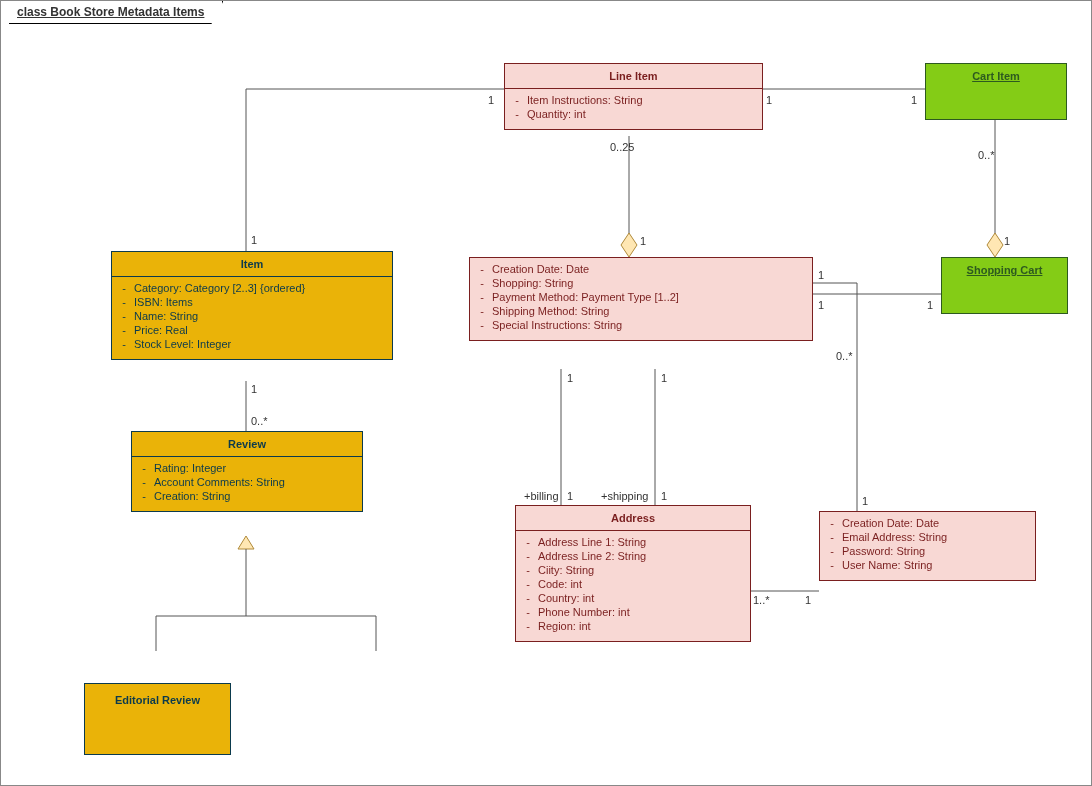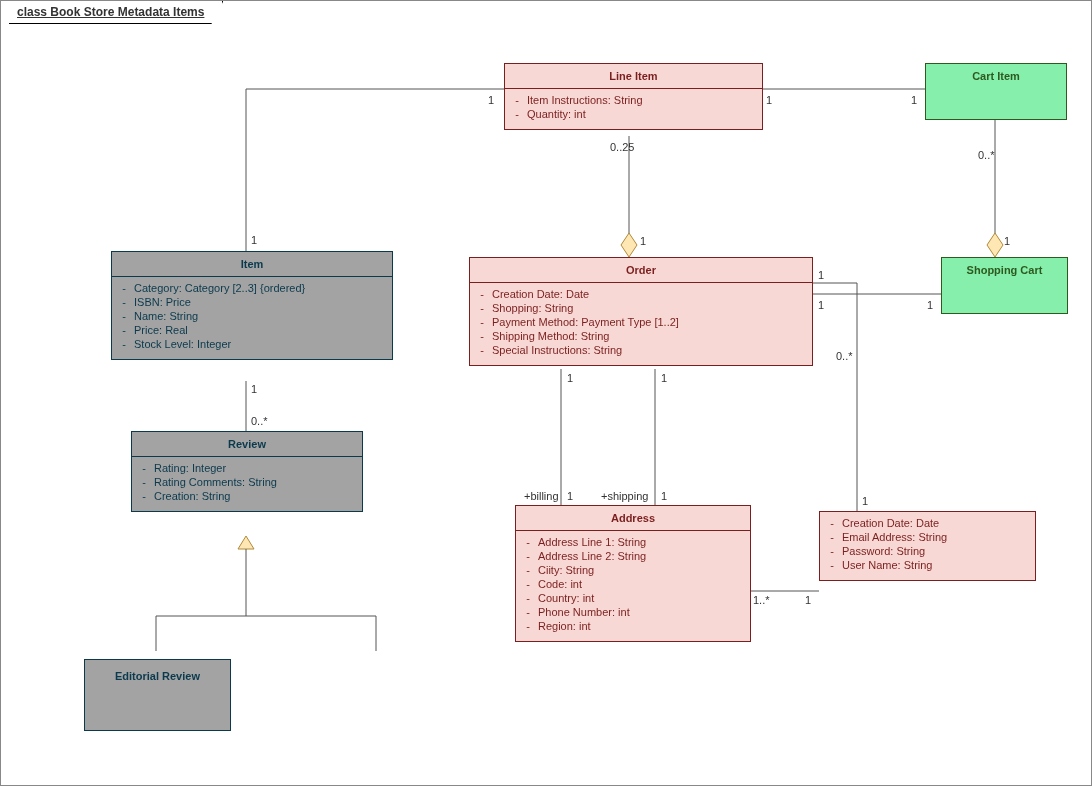--- a/index.html
+++ b/index.html
@@ -5,25 +5,25 @@
   html,body{margin:0;padding:0;font-family:"Segoe UI",Arial,sans-serif;font-size:11px;color:#333;}
   .diagram{position:relative;width:1092px;height:786px;background:#fff;border:1px solid #888;box-sizing:border-box;}
   .title-tab{position:absolute;top:0;left:8px;border:1px solid #000;border-top:none;border-left:none;font-weight:bold;padding:4px 18px 4px 8px;font-size:12px;
     clip-path:polygon(0 0,100% 0,calc(100% - 12px) 100%,0 100%);text-decoration:underline;}
   svg.connectors{position:absolute;top:0;left:0;width:1092px;height:786px;pointer-events:none;}
   .class-box{position:absolute;border:1px solid;background:#fff;border-radius:0;}
   .class-box .head{font-weight:bold;text-align:center;padding:6px 4px;border-bottom:1px solid;}
   .class-box .attrs{padding:4px 8px 8px 8px;}
   .class-box .attrs .row{display:flex;gap:6px;padding:1px 0;}
   .class-box .attrs .vis{width:8px;text-align:center;}
-  .class-box.cyan{background:#a3a3a3;border-color:#0b3a4d;color:#0b3a4d;}
+  .class-box.cyan{background:#eab308;border-color:#0b3a4d;color:#0b3a4d;}
   .class-box.cyan .head{border-color:#0b3a4d;}
   .class-box.pink{background:#f8d8d4;border-color:#7a1f1f;color:#7a1f1f;}
   .class-box.pink .head{border-color:#7a1f1f;}
-  .class-box.green{background:#86efac;border-color:#2d5a1f;color:#2d5a1f;}
+  .class-box.green{background:#84cc16;border-color:#2d5a1f;color:#2d5a1f;text-decoration:underline;}
   .class-box.green .head{border-color:#2d5a1f;}
   .mult{position:absolute;font-size:11px;color:#333;}
 </style>
 </head>
 <body>
 
 <div class="diagram">
   <div class="title-tab">class Book Store Metadata Items</div>
 
   <svg class="connectors" xmlns="http://www.w3.org/2000/svg">
@@ -105,39 +105,38 @@
 
   <div class="class-box cyan" style="left:110px;top:250px;width:280px">
     <div class="head">Item</div>
     <div class="attrs">
         <div class="row">
           <span class="vis">-</span>
           <span>Category: Category [2..3] {ordered}</span>
         </div>
         <div class="row">
           <span class="vis">-</span>
-          <span>ISBN: Price</span>
+          <span>ISBN: Items</span>
         </div>
         <div class="row">
           <span class="vis">-</span>
           <span>Name: String</span>
         </div>
         <div class="row">
           <span class="vis">-</span>
           <span>Price: Real</span>
         </div>
         <div class="row">
           <span class="vis">-</span>
           <span>Stock Level: Integer</span>
         </div>
       </div>
   </div>
 
   <div class="class-box pink" style="left:468px;top:256px;width:342px">
-    <div class="head">Order</div>
     <div class="attrs">
         <div class="row">
           <span class="vis">-</span>
           <span>Creation Date: Date</span>
         </div>
         <div class="row">
           <span class="vis">-</span>
           <span>Shopping: String</span>
         </div>
         <div class="row">
@@ -157,30 +156,30 @@
 
   <div class="class-box cyan" style="left:130px;top:430px;width:230px">
     <div class="head">Review</div>
     <div class="attrs">
         <div class="row">
           <span class="vis">-</span>
           <span>Rating: Integer</span>
         </div>
         <div class="row">
           <span class="vis">-</span>
-          <span>Rating Comments: String</span>
+          <span>Account Comments: String</span>
         </div>
         <div class="row">
           <span class="vis">-</span>
           <span>Creation: String</span>
         </div>
       </div>
   </div>
 
-  <div class="class-box cyan" style="left:83px;top:658px;width:145px;height:70px">
+  <div class="class-box cyan" style="left:83px;top:682px;width:145px;height:70px">
     <div class="head" style="border-bottom:none;padding-top:10px">Editorial Review</div>
   </div>
 
 
   <div class="class-box pink" style="left:514px;top:504px;width:234px">
     <div class="head">Address</div>
     <div class="attrs">
         <div class="row">
           <span class="vis">-</span>
           <span>Address Line 1: String</span>

